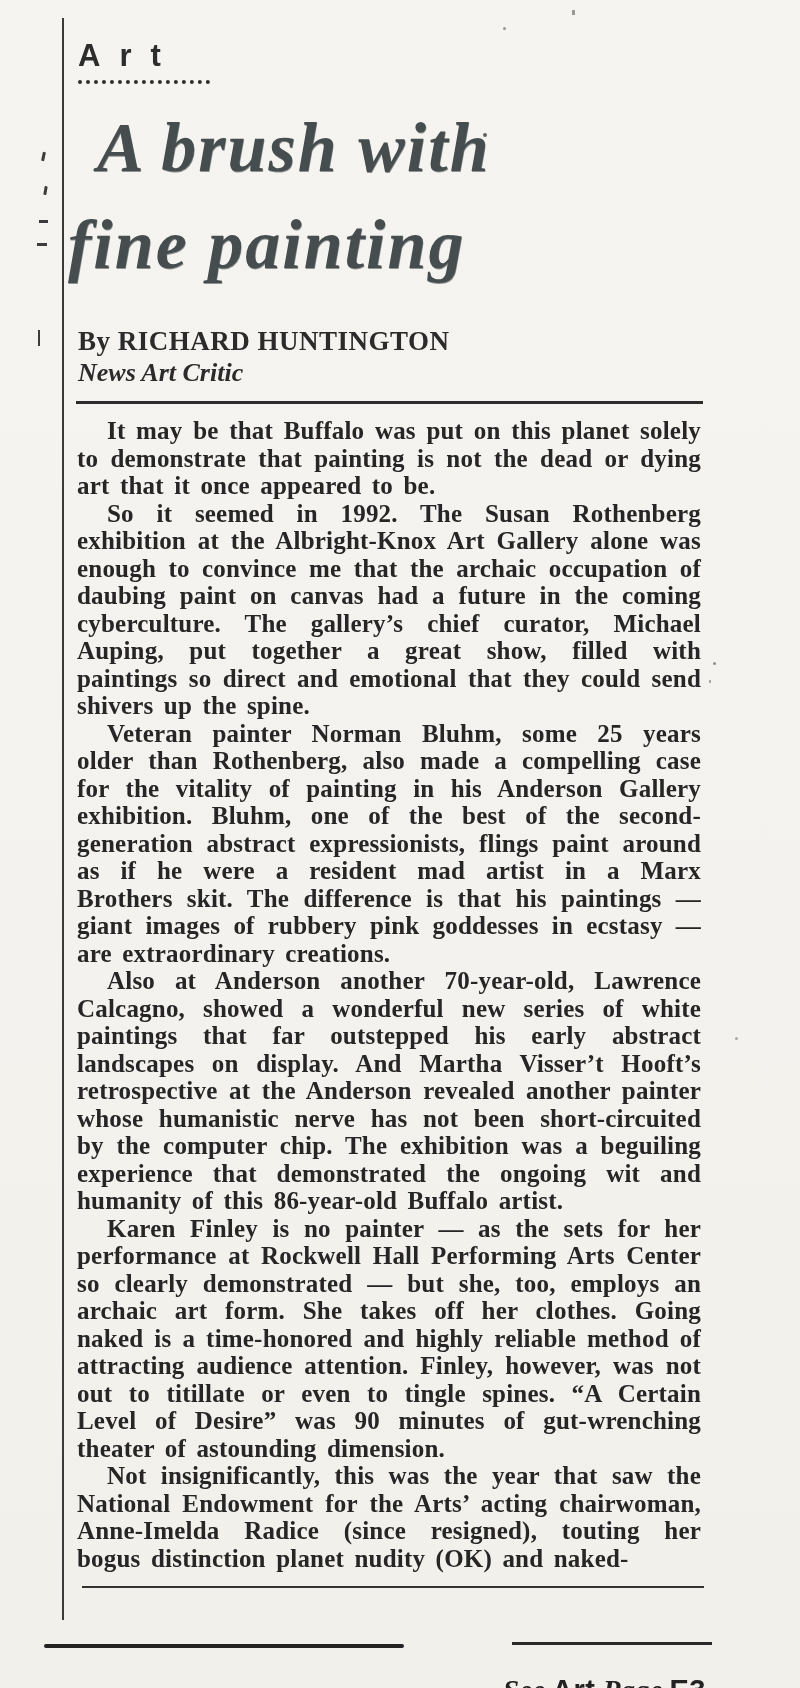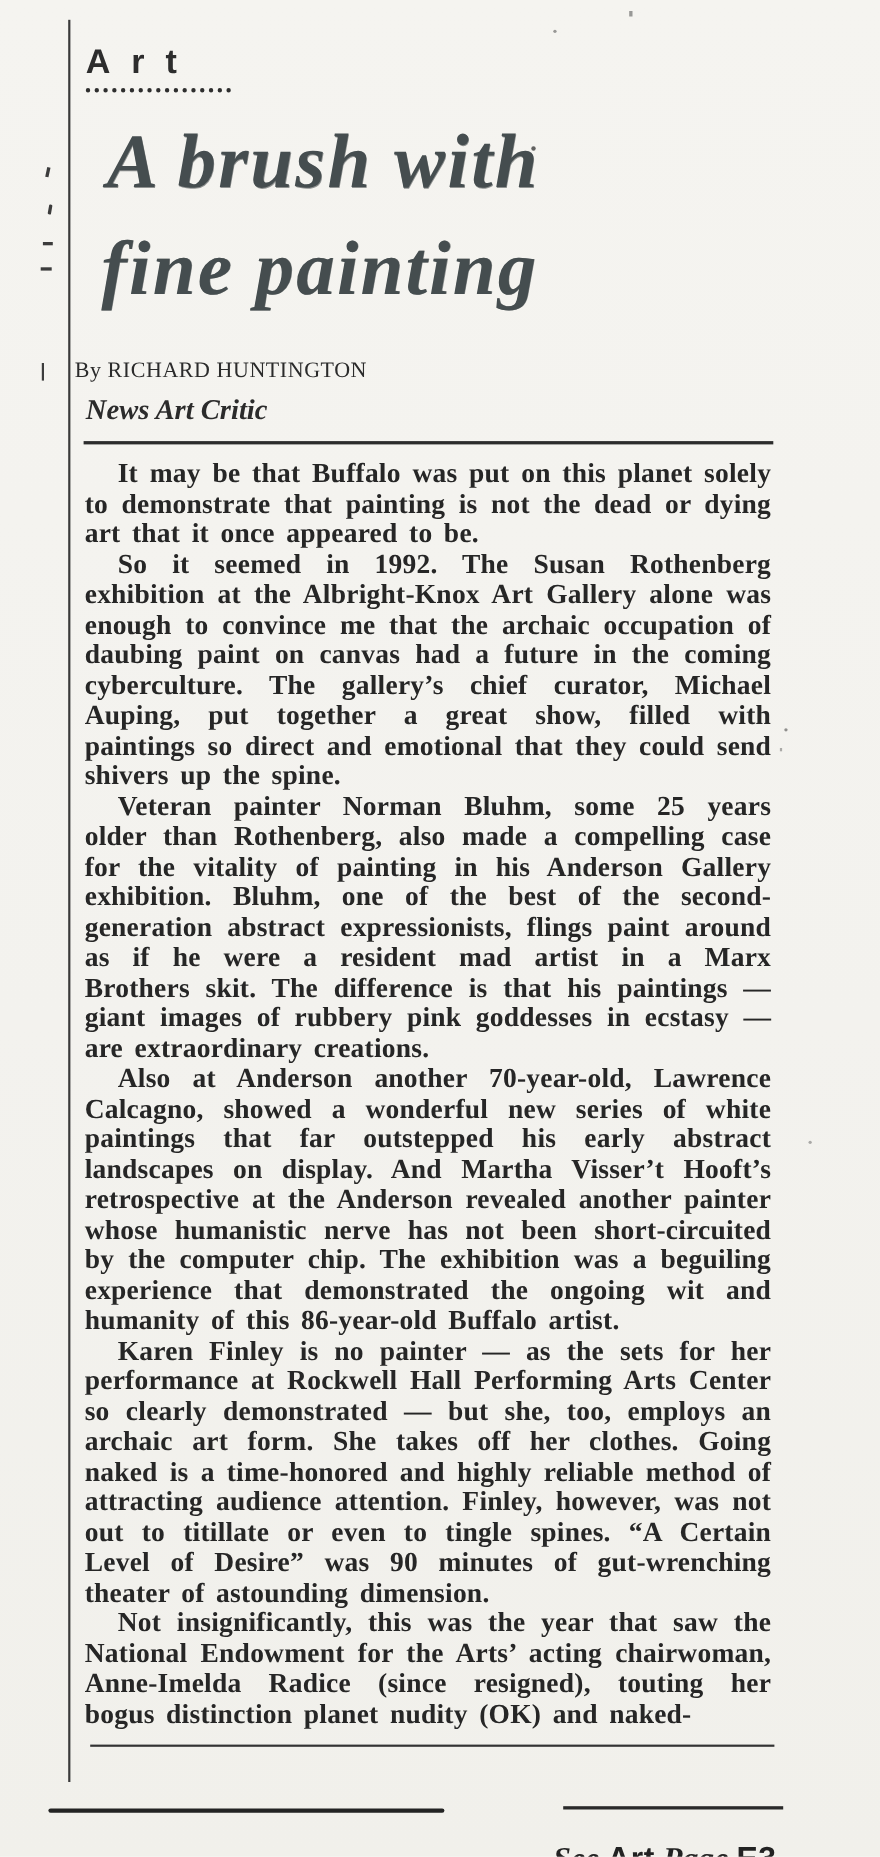--- a/index.html
+++ b/index.html
@@ -43,28 +43,28 @@
     font-style: italic;
     font-weight: bold;
     font-size: 70px;
     letter-spacing: 2px;
     color: #454d4f;
     text-shadow: 0.5px 0.5px 0 rgba(60,66,68,0.55);
     white-space: nowrap;
     text-align: right;
   }
   .headline-line.l1 { left: 97px; top: 108px; }
-  .headline-line.l2 { left: 92px; top: 205px; }
+  .headline-line.l2 { left: 68px; top: 205px; }
 
   
   .byline-name {
     position: absolute;
-    left: 68px; top: 326px;
-    font-size: 20px;
-    font-weight: normal;
+    left: 78px; top: 326px;
+    font-size: 27px;
+    font-weight: bold;
     color: #2b2b2b;
     letter-spacing: 0.5px;
     white-space: nowrap;
   }
   .byline-title {
     position: absolute;
     left: 78px; top: 358px;
     font-size: 26px;
     font-weight: bold;
     font-style: italic;

